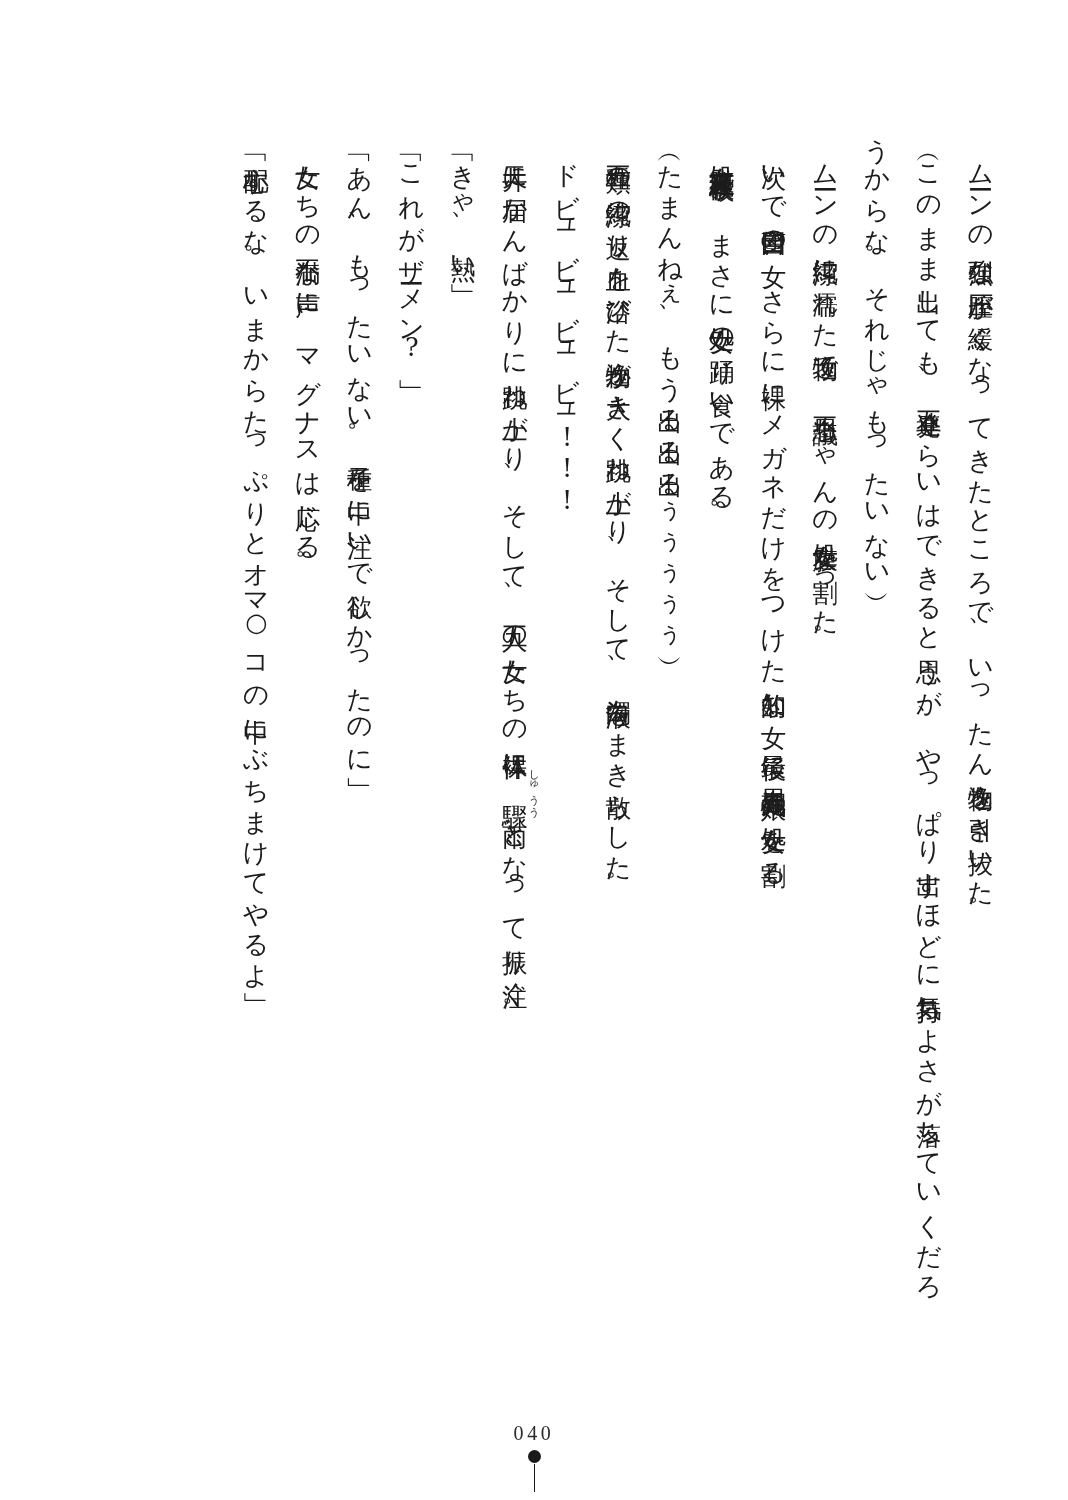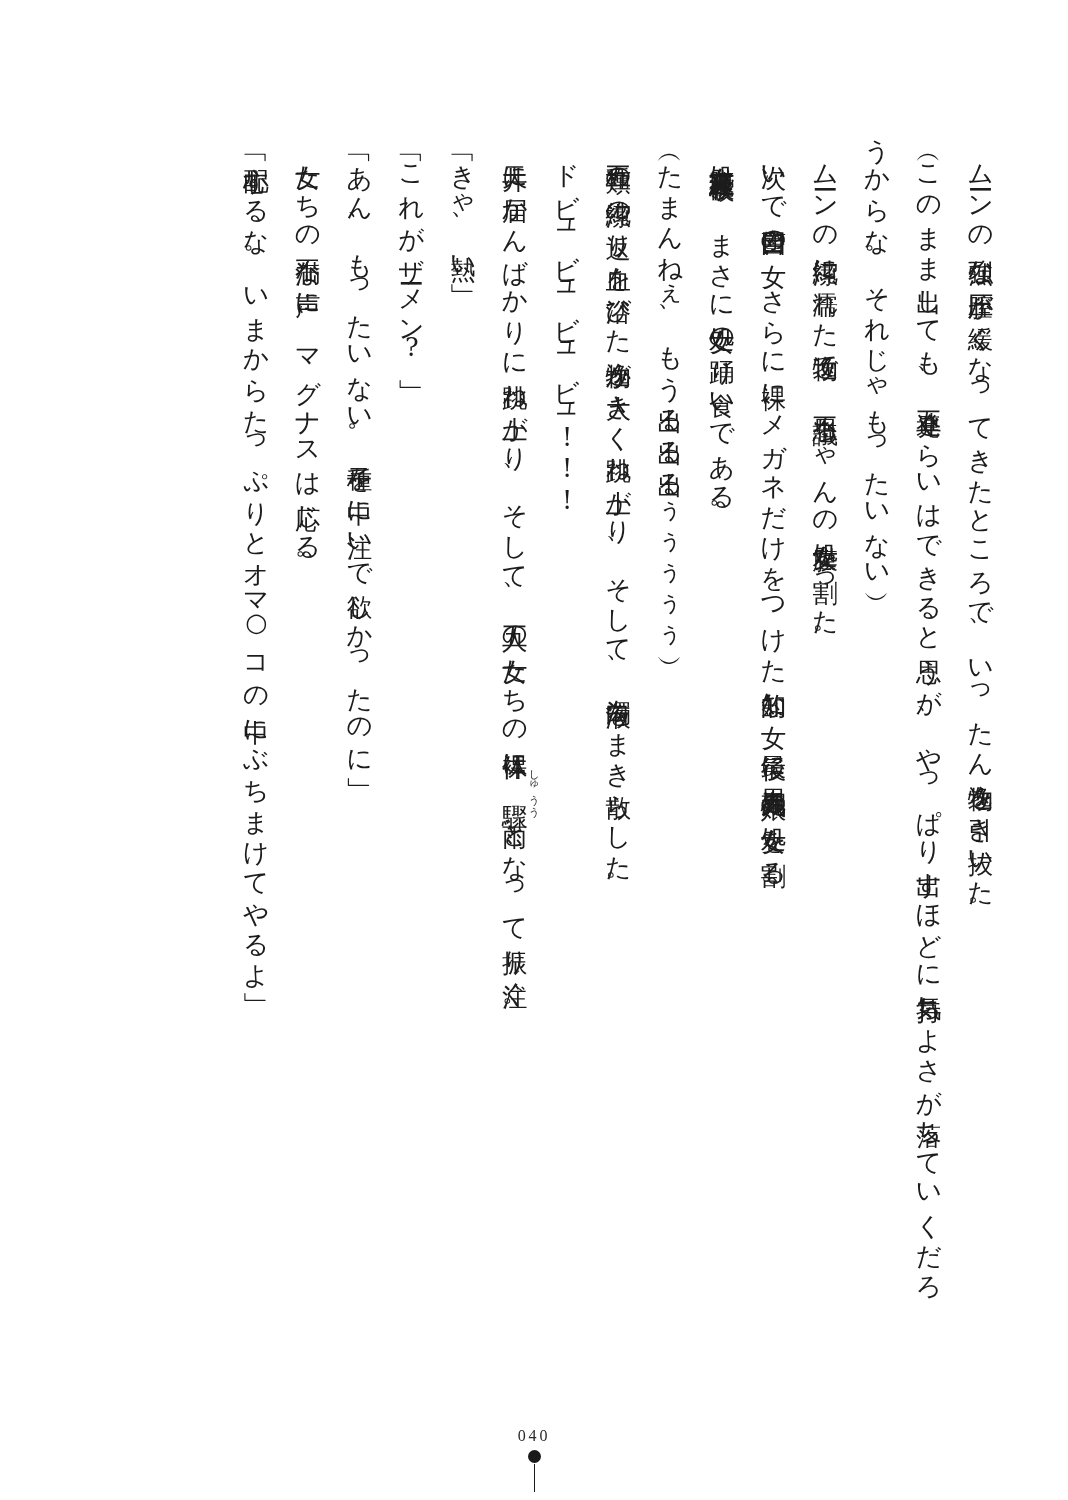--- a/index.html
+++ b/index.html
@@ -52,21 +52,21 @@
     font-size: 0.42em;
     letter-spacing: 0;
     line-height: 1;
   }
   .page-number {
     position: absolute;
     left: 0;
     right: 0;
     bottom: 55px;
     text-align: center;
-    font-size: 16px;
+    font-size: 20px;
     letter-spacing: 0.18em;
     color: #2a2a2a;
     font-family: "Liberation Serif", "DejaVu Serif", serif;
   }
   .footer-mark {
     position: absolute;
     left: 50%;
     bottom: 8px;
     transform: translateX(-50%);
     width: 14px;

